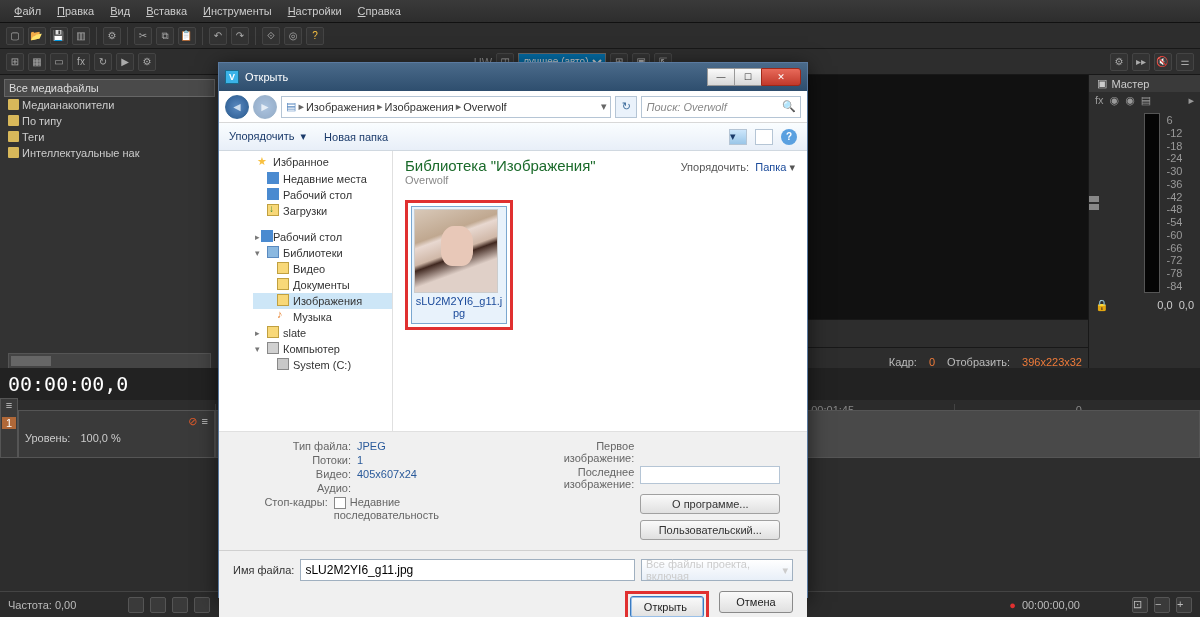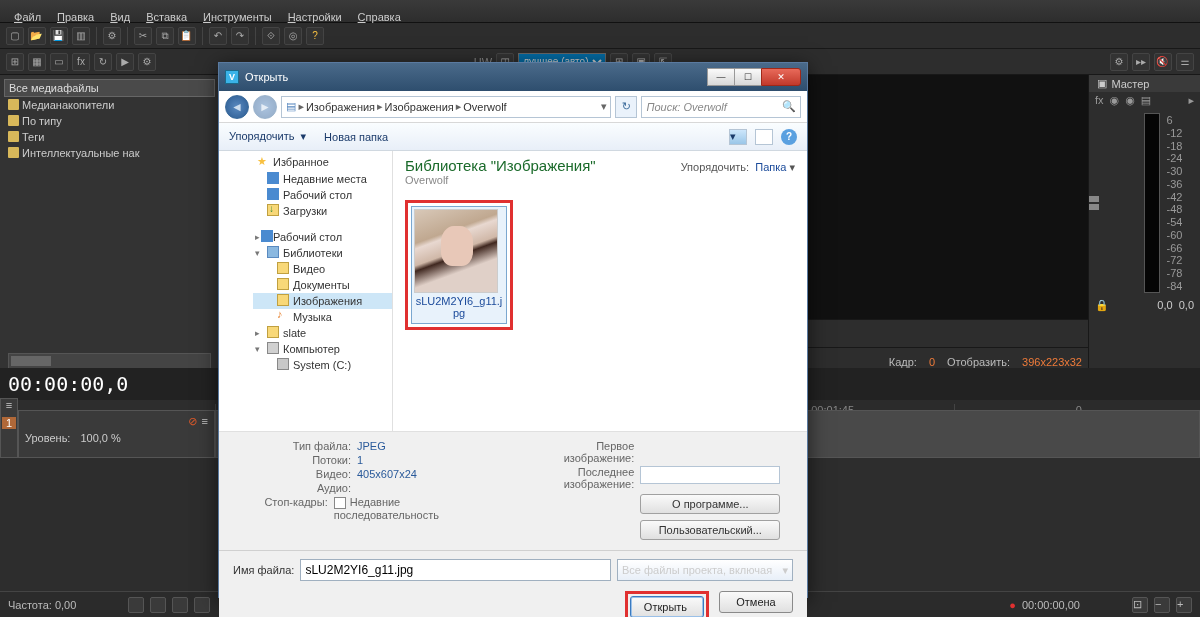--- a/index.html
+++ b/index.html
@@ -1,19 +1,19 @@
 <!DOCTYPE html>
 <html><head>
 <meta charset="utf-8">
 <style>
 * { margin:0; padding:0; box-sizing:border-box; font-family:"Segoe UI",Tahoma,sans-serif; font-size:11px; }
 body { background:#2b2b2b; width:1200px; height:617px; overflow:hidden; position:relative; color:#ccc; }
 
 
-.menubar { height:22px; background:linear-gradient(#3a3a3a,#2d2d2d); display:flex; align-items:flex-start; padding:11px 6px; border-bottom:1px solid #111; }
+.menubar { height:22px; background:linear-gradient(#3a3a3a,#2d2d2d); display:flex; align-items:center; padding:11px 6px; border-bottom:1px solid #111; }
 .menubar span { padding:0 8px; color:#ccc; cursor:default; }
 .menubar span:first-letter { text-decoration:underline; }
 
 
 .toolbar { height:26px; background:#2d2d2d; border-bottom:1px solid #181818; display:flex; align-items:center; padding:0 6px; gap:4px; }
 .tool-btn { width:18px; height:18px; border:1px solid #444; background:#333; border-radius:2px; display:flex; align-items:center; justify-content:center; color:#aaa; font-size:10px; }
 .tool-sep { width:1px; height:18px; background:#444; margin:0 2px; }
 
 
 .main { display:flex; height:320px; }
@@ -112,21 +112,21 @@
 .det-col2 { margin-left:60px; }
 .det-col2 .det-label{ width:110px;}
 .det-input { width:140px; height:18px; border:1px solid #b5c5d5; background:#fff; }
 .det-btn { width:140px; height:20px; border:1px solid #a0a0a0; background:linear-gradient(#fafafa,#e0e0e0); border-radius:3px; color:#333; font-size:11px; display:flex; align-items:center; justify-content:center; margin:2px 0;}
 .chk { width:12px; height:12px; border:1px solid #888; background:#fff; display:inline-block; vertical-align:middle; margin-right:4px;}
 
 .dlg-bottom { padding:8px 14px; border-top:1px solid #d0d0d0; background:#f0f0f0; }
 .fname-row { display:flex; align-items:center; gap:6px; }
 .fname-row label { color:#333; }
 .fname-in { flex:1; height:22px; border:1px solid #a0b0c0; padding:0 4px; background:#fff; font-size:12px;}
-.combo { width:176px; height:22px; border:1px solid #a0b0c0; background:linear-gradient(#fff,#e8eff8); padding:0 4px; display:flex; align-items:center; font-size:11px; position:relative;}
+.combo { width:152px; height:22px; border:1px solid #a0b0c0; background:linear-gradient(#fff,#e8eff8); padding:0 4px; display:flex; align-items:center; font-size:11px; position:relative;justify-content:center;}
 .combo::after{ content:'▾'; position:absolute; right:4px; }
 .btn-row { display:flex; justify-content:flex-end; gap:10px; margin-top:10px;}
 .dlg-btn { width:74px; height:22px; border:1px solid #8a8a8a; background:linear-gradient(#fafafa,#e0e0e0); border-radius:3px; display:flex; align-items:center; justify-content:center; color:#222;}
 .dlg-btn.primary { border:1px solid #3a7ac0; box-shadow:0 0 0 1px #9ac0e8 inset;}
 .hl-red { border:3px solid #e03030; padding:2px; display:inline-block;}
 
 .scroll-h{ height:16px; background:#444; border:1px solid #555; margin:4px; position:relative;}
 .scroll-h::before{content:'';position:absolute;left:2px;top:2px;width:40px;height:10px;background:#666;}
 </style>
 </head>

